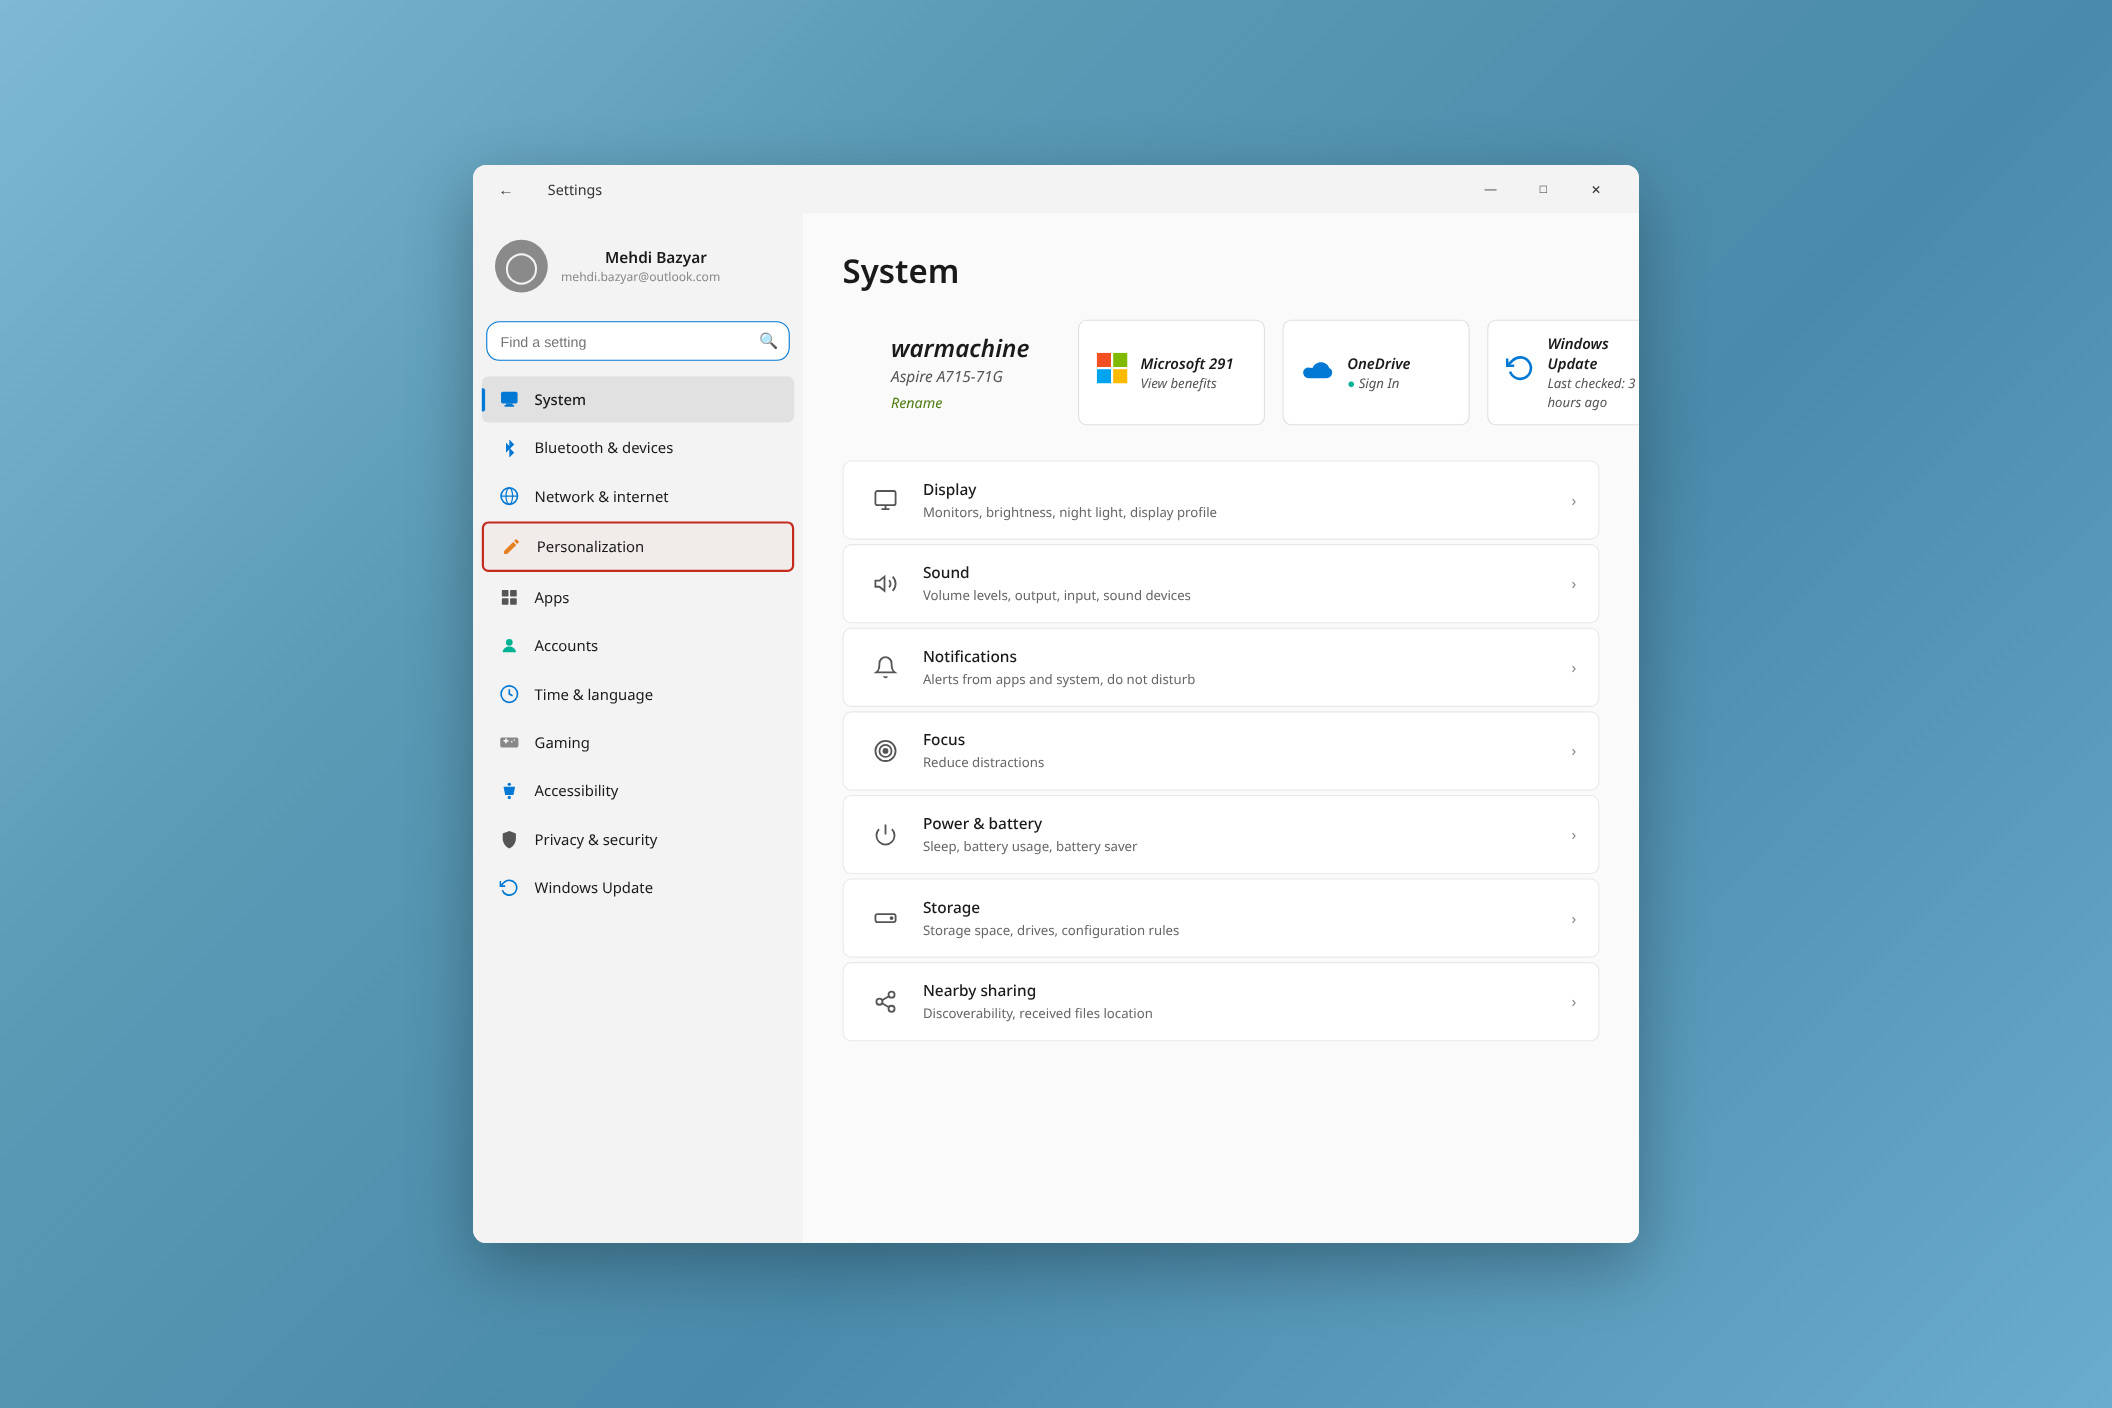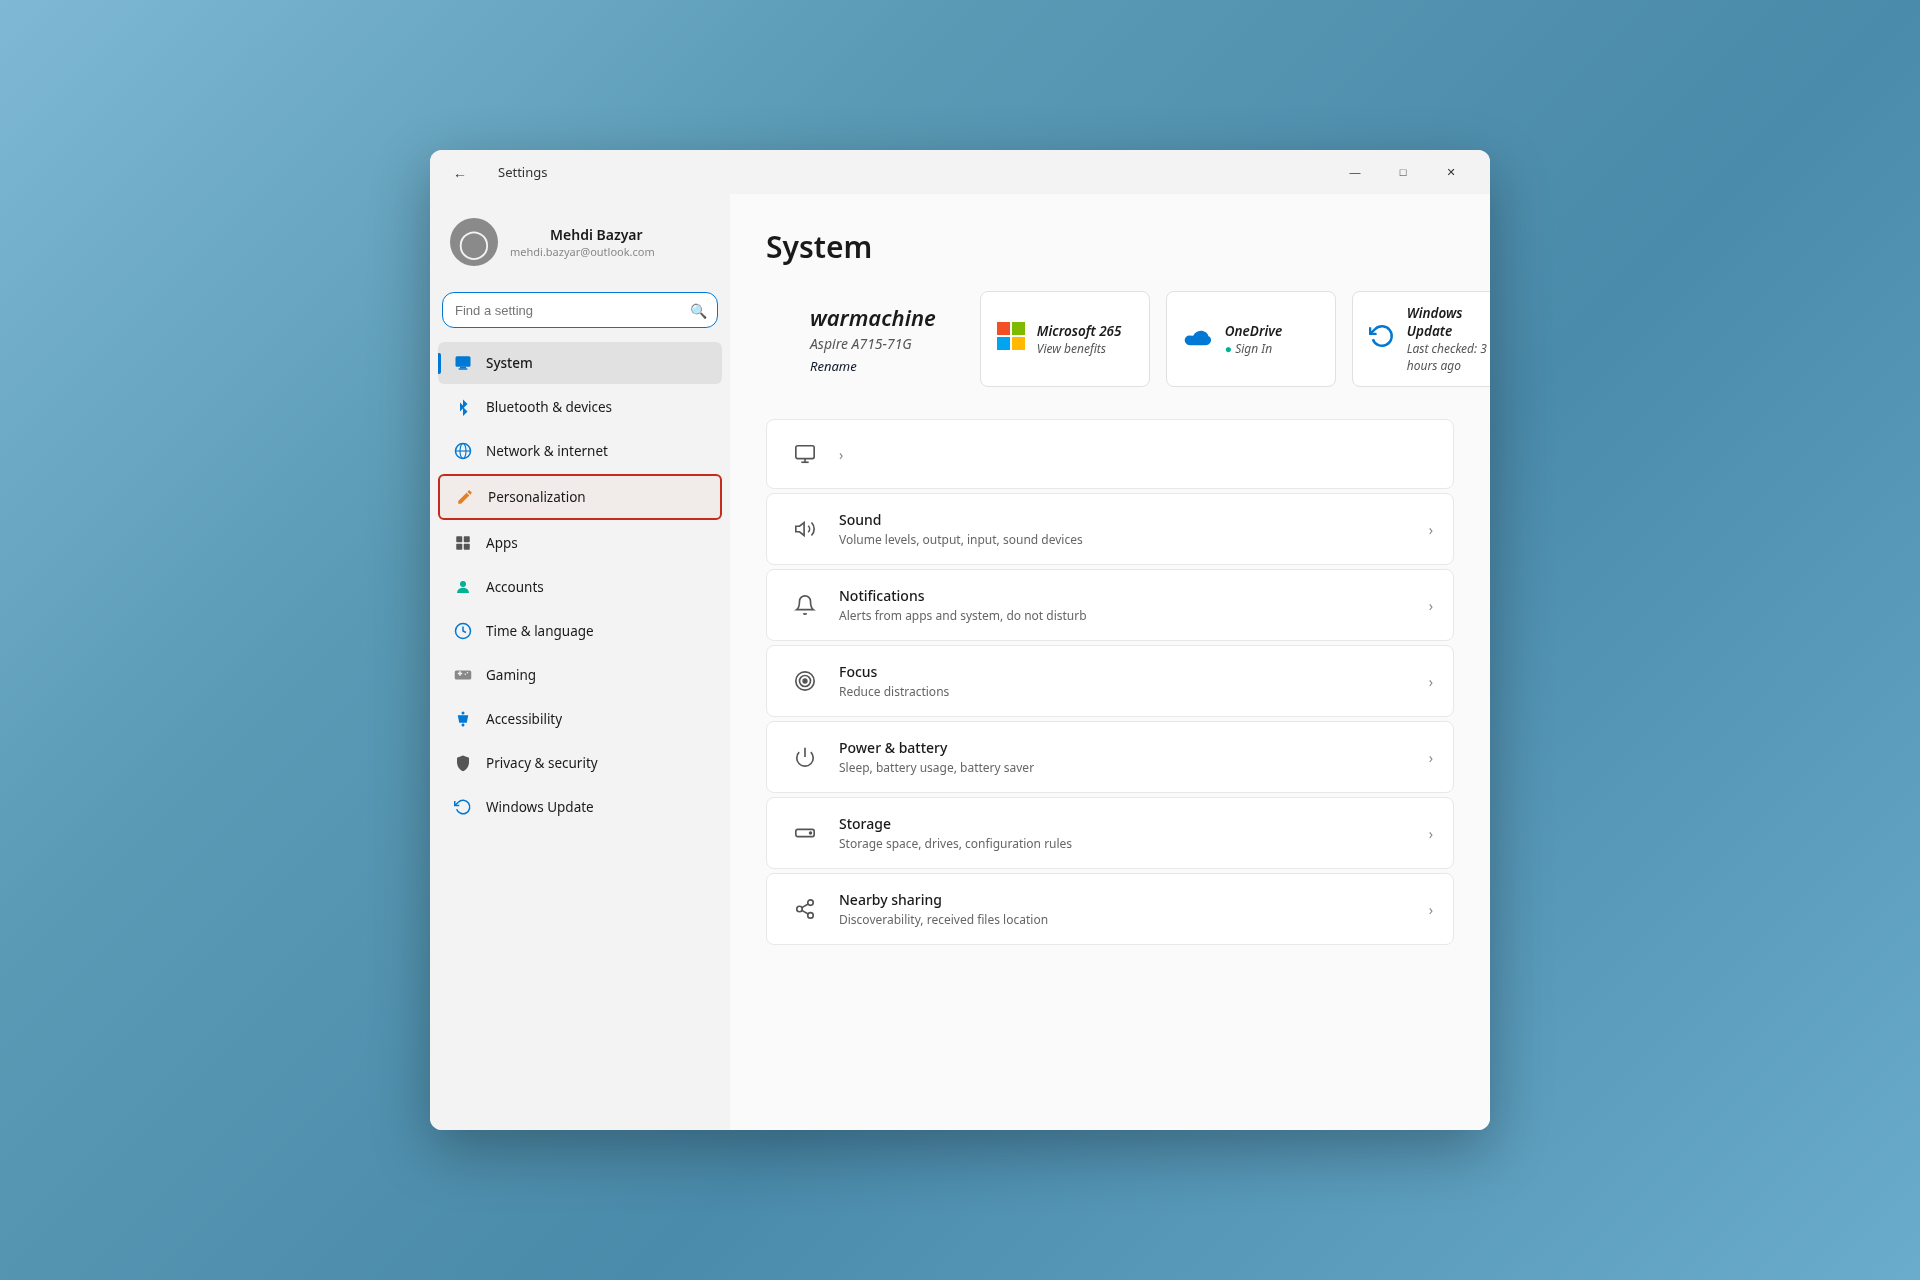--- a/index.html
+++ b/index.html
@@ -224,21 +224,21 @@
       height: 75px;
       background: linear-gradient(135deg, #0d1b2a, #1a1a2e);
       border-radius: 6px;
       display: flex;
       align-items: center;
       justify-content: center;
     }
     .device-info { flex: 1; }
     .device-name { font-size: 22px; font-weight: 600; color: #1a1a1a; }
     .device-model { font-size: 14px; color: #555; margin-top: 2px; }
-    .device-rename { font-size: 13px; color: #0f172a; cursor: pointer; margin-top: 4px; display: inline-block; }
+    .device-rename { font-size: 13px; color: #4d7c0f; cursor: pointer; margin-top: 4px; display: inline-block; }
 
     .quick-actions {
       display: flex;
       gap: 16px;
       margin-left: auto;
     }
     .quick-action {
       display: flex;
       align-items: center;
       gap: 12px;
@@ -462,21 +462,21 @@
           <div class="quick-action">
             <div class="quick-action-icon">
               <svg width="28" height="28" viewBox="0 0 28 28">
                 <rect x="0" y="0" width="13" height="13" fill="#f25022"></rect>
                 <rect x="15" y="0" width="13" height="13" fill="#7fba00"></rect>
                 <rect x="0" y="15" width="13" height="13" fill="#00a4ef"></rect>
                 <rect x="15" y="15" width="13" height="13" fill="#ffb900"></rect>
               </svg>
             </div>
             <div class="quick-action-text">
-              <span class="quick-action-title">Microsoft 265</span>
+              <span class="quick-action-title">Microsoft 291</span>
               <span class="quick-action-subtitle">View benefits</span>
             </div>
           </div>
 
           <div class="quick-action">
             <div class="quick-action-icon">
               <svg width="30" height="20" viewBox="0 0 30 20" fill="#0078d4">
                 <path d="M12 8c1.5-3.5 5-6 9-6 4.4 0 8 2.7 9 6.5C32 9 33 11 33 13c0 3.3-2.7 6-6 6H8C4.7 19 2 16.3 2 13c0-2.7 2-5 4.7-5.5L12 8z" transform="scale(0.85)"></path>
               </svg>
             </div>
@@ -504,20 +504,24 @@
       <div class="settings-list">
 
         <div class="settings-item">
           <div class="settings-item-icon">
             <svg width="22" height="22" viewBox="0 0 24 24" fill="none" stroke="#555" stroke-width="1.8">
               <rect x="2" y="3" width="20" height="14" rx="2"></rect>
               <line x1="8" y1="21" x2="16" y2="21"></line>
               <line x1="12" y1="17" x2="12" y2="21"></line>
             </svg>
           </div>
+          <div class="settings-item-text">
+            <div class="settings-item-title">Display</div>
+            <div class="settings-item-desc">Monitors, brightness, night light, display profile</div>
+          </div>
           <span class="settings-item-chevron">›</span>
         </div>
 
         <div class="settings-item">
           <div class="settings-item-icon">
             <svg width="22" height="22" viewBox="0 0 24 24" fill="none" stroke="#555" stroke-width="1.8">
               <polygon points="11 5 6 9 2 9 2 15 6 15 11 19 11 5"></polygon>
               <path d="M15.54 8.46a5 5 0 010 7.07"></path>
               <path d="M19.07 4.93a10 10 0 010 14.14"></path>
             </svg>

